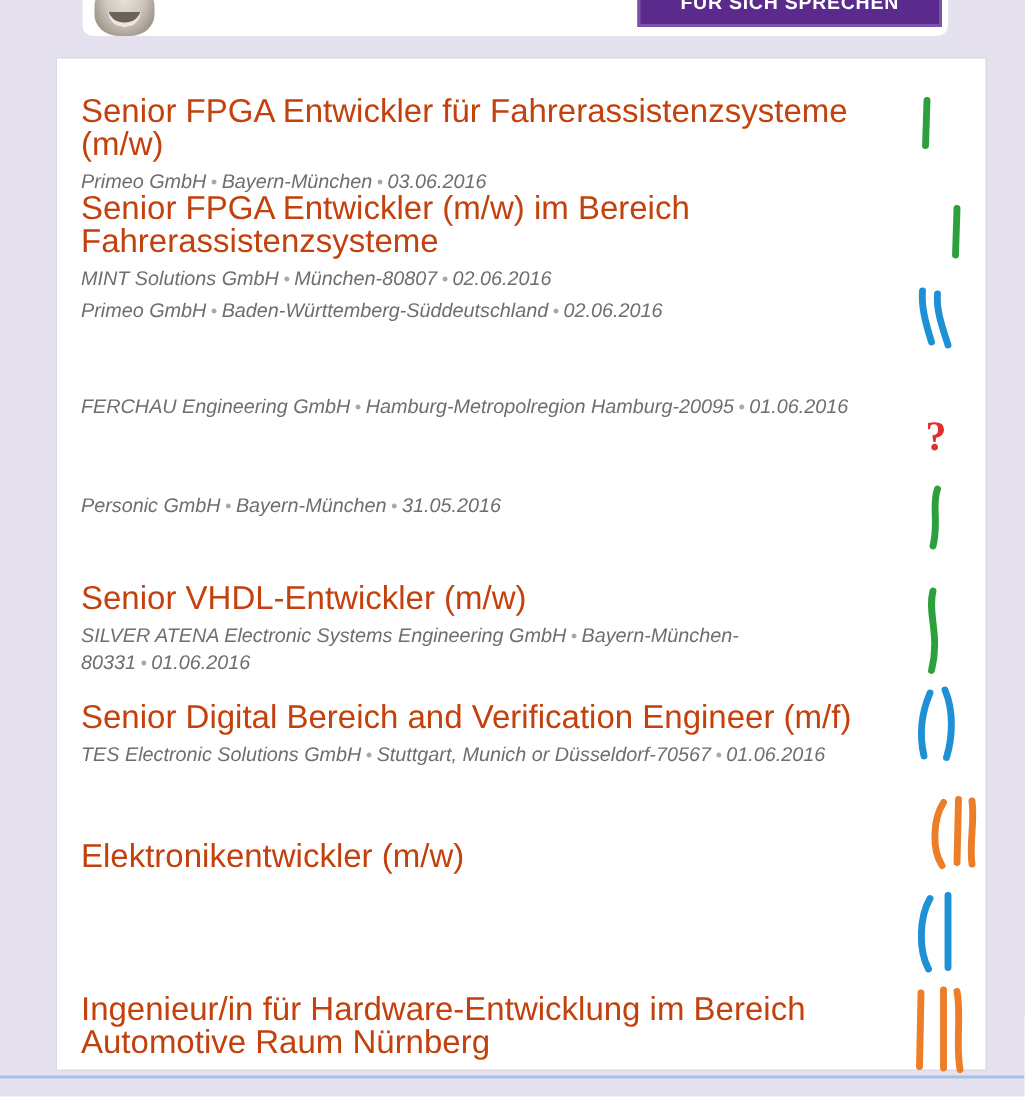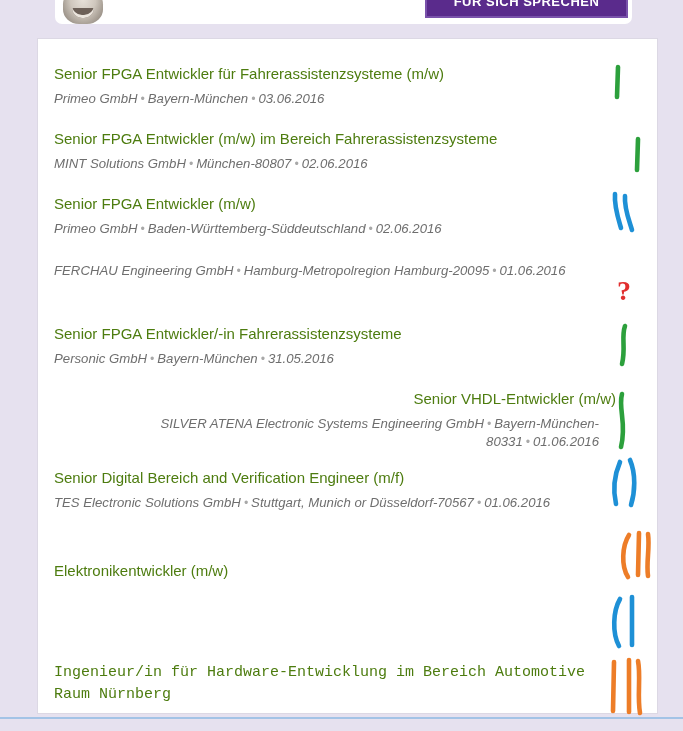--- a/index.html
+++ b/index.html
@@ -50,22 +50,22 @@
 
   
   .card {
     position:absolute; left:37px; top:38px; width:621px; height:676px;
     background:#ffffff;
     border:1px solid #dcd8e4;
   }
   .job-row { position:absolute; left:16px; width:562px; }
   .job-title {
     display:block;
-    font-size:15px; line-height:22px;
-    color:#4d7c0f; text-decoration:none;
+    font-size:22px; line-height:22px;
+    color:#c2410c; text-decoration:none;
     max-width:562px; cursor:pointer;
   }
   .job-meta {
     margin-top:5px;
     font-size:13.2px; line-height:17px;
     color:#6e6e6e;
     max-width:545px;
     font-style:italic;
   }
   .job-meta .sep { color:#a8a8a8; font-size:12px; padding:0 3px; }
@@ -92,42 +92,40 @@
 <div class="card" id="card">
     <div class="job-row" style="top: 24px;">
       <a class="job-title" href="#">Senior FPGA Entwickler für Fahrerassistenzsysteme (m/w)</a>
       <div class="job-meta"><span>Primeo GmbH</span><span class="sep">•</span><span>Bayern-München</span><span class="sep">•</span><span>03.06.2016</span></div>
     </div>
     <div class="job-row" style="top: 89px;">
       <a class="job-title" href="#">Senior FPGA Entwickler (m/w) im Bereich Fahrerassistenzsysteme</a>
       <div class="job-meta"><span>MINT Solutions GmbH</span><span class="sep">•</span><span>München-80807</span><span class="sep">•</span><span>02.06.2016</span></div>
     </div>
     <div class="job-row" style="top: 154px;">
-      <a class="job-title" href="#">Senior FPGA Entwickler (m/w)</a>
       <div class="job-meta"><span>Primeo GmbH</span><span class="sep">•</span><span>Baden-Württemberg-Süddeutschland</span><span class="sep">•</span><span>02.06.2016</span></div>
     </div>
     <div class="job-row" style="top: 218px;">
       <div class="job-meta"><span>FERCHAU Engineering GmbH</span><span class="sep">•</span><span>Hamburg-Metropolregion Hamburg-20095</span><span class="sep">•</span><span>01.06.2016</span></div>
     </div>
     <div class="job-row" style="top: 284px;">
-      <a class="job-title" href="#">Senior FPGA Entwickler/-in Fahrerassistenzsysteme</a>
       <div class="job-meta"><span>Personic GmbH</span><span class="sep">•</span><span>Bayern-München</span><span class="sep">•</span><span>31.05.2016</span></div>
     </div>
-    <div class="job-row" style="top: 349px; text-align: right;">
+    <div class="job-row" style="top: 349px;">
       <a class="job-title" href="#">Senior VHDL-Entwickler (m/w)</a>
       <div class="job-meta"><span>SILVER ATENA Electronic Systems Engineering GmbH</span><span class="sep">•</span><span>Bayern-München-80331</span><span class="sep">•</span><span>01.06.2016</span></div>
     </div>
     <div class="job-row" style="top: 428px;">
       <a class="job-title" href="#">Senior Digital Bereich and Verification Engineer (m/f)</a>
       <div class="job-meta"><span>TES Electronic Solutions GmbH</span><span class="sep">•</span><span>Stuttgart, Munich or Düsseldorf-70567</span><span class="sep">•</span><span>01.06.2016</span></div>
     </div>
     <div class="job-row" style="top: 493px; margin-top: 28px;">
       <a class="job-title" href="#">Elektronikentwickler (m/w)</a>
     </div>
-    <div class="job-row" style="top: 623px; font-family: Liberation Mono, monospace;">
+    <div class="job-row" style="top: 623px;">
       <a class="job-title" href="#">Ingenieur/in für Hardware-Entwicklung im Bereich Automotive Raum Nürnberg</a>
     </div>
   </div>
 
 <svg class="marks-overlay" width="683" height="731" viewBox="0 0 683 731" fill="none" stroke-linecap="round" stroke-width="4.6">
   <g>
     <path d="M618 67 L617 97" stroke="#2ca03c"></path>
   </g>
   <g>
     <path d="M638 139 L637 170" stroke="#2ca03c"></path>

